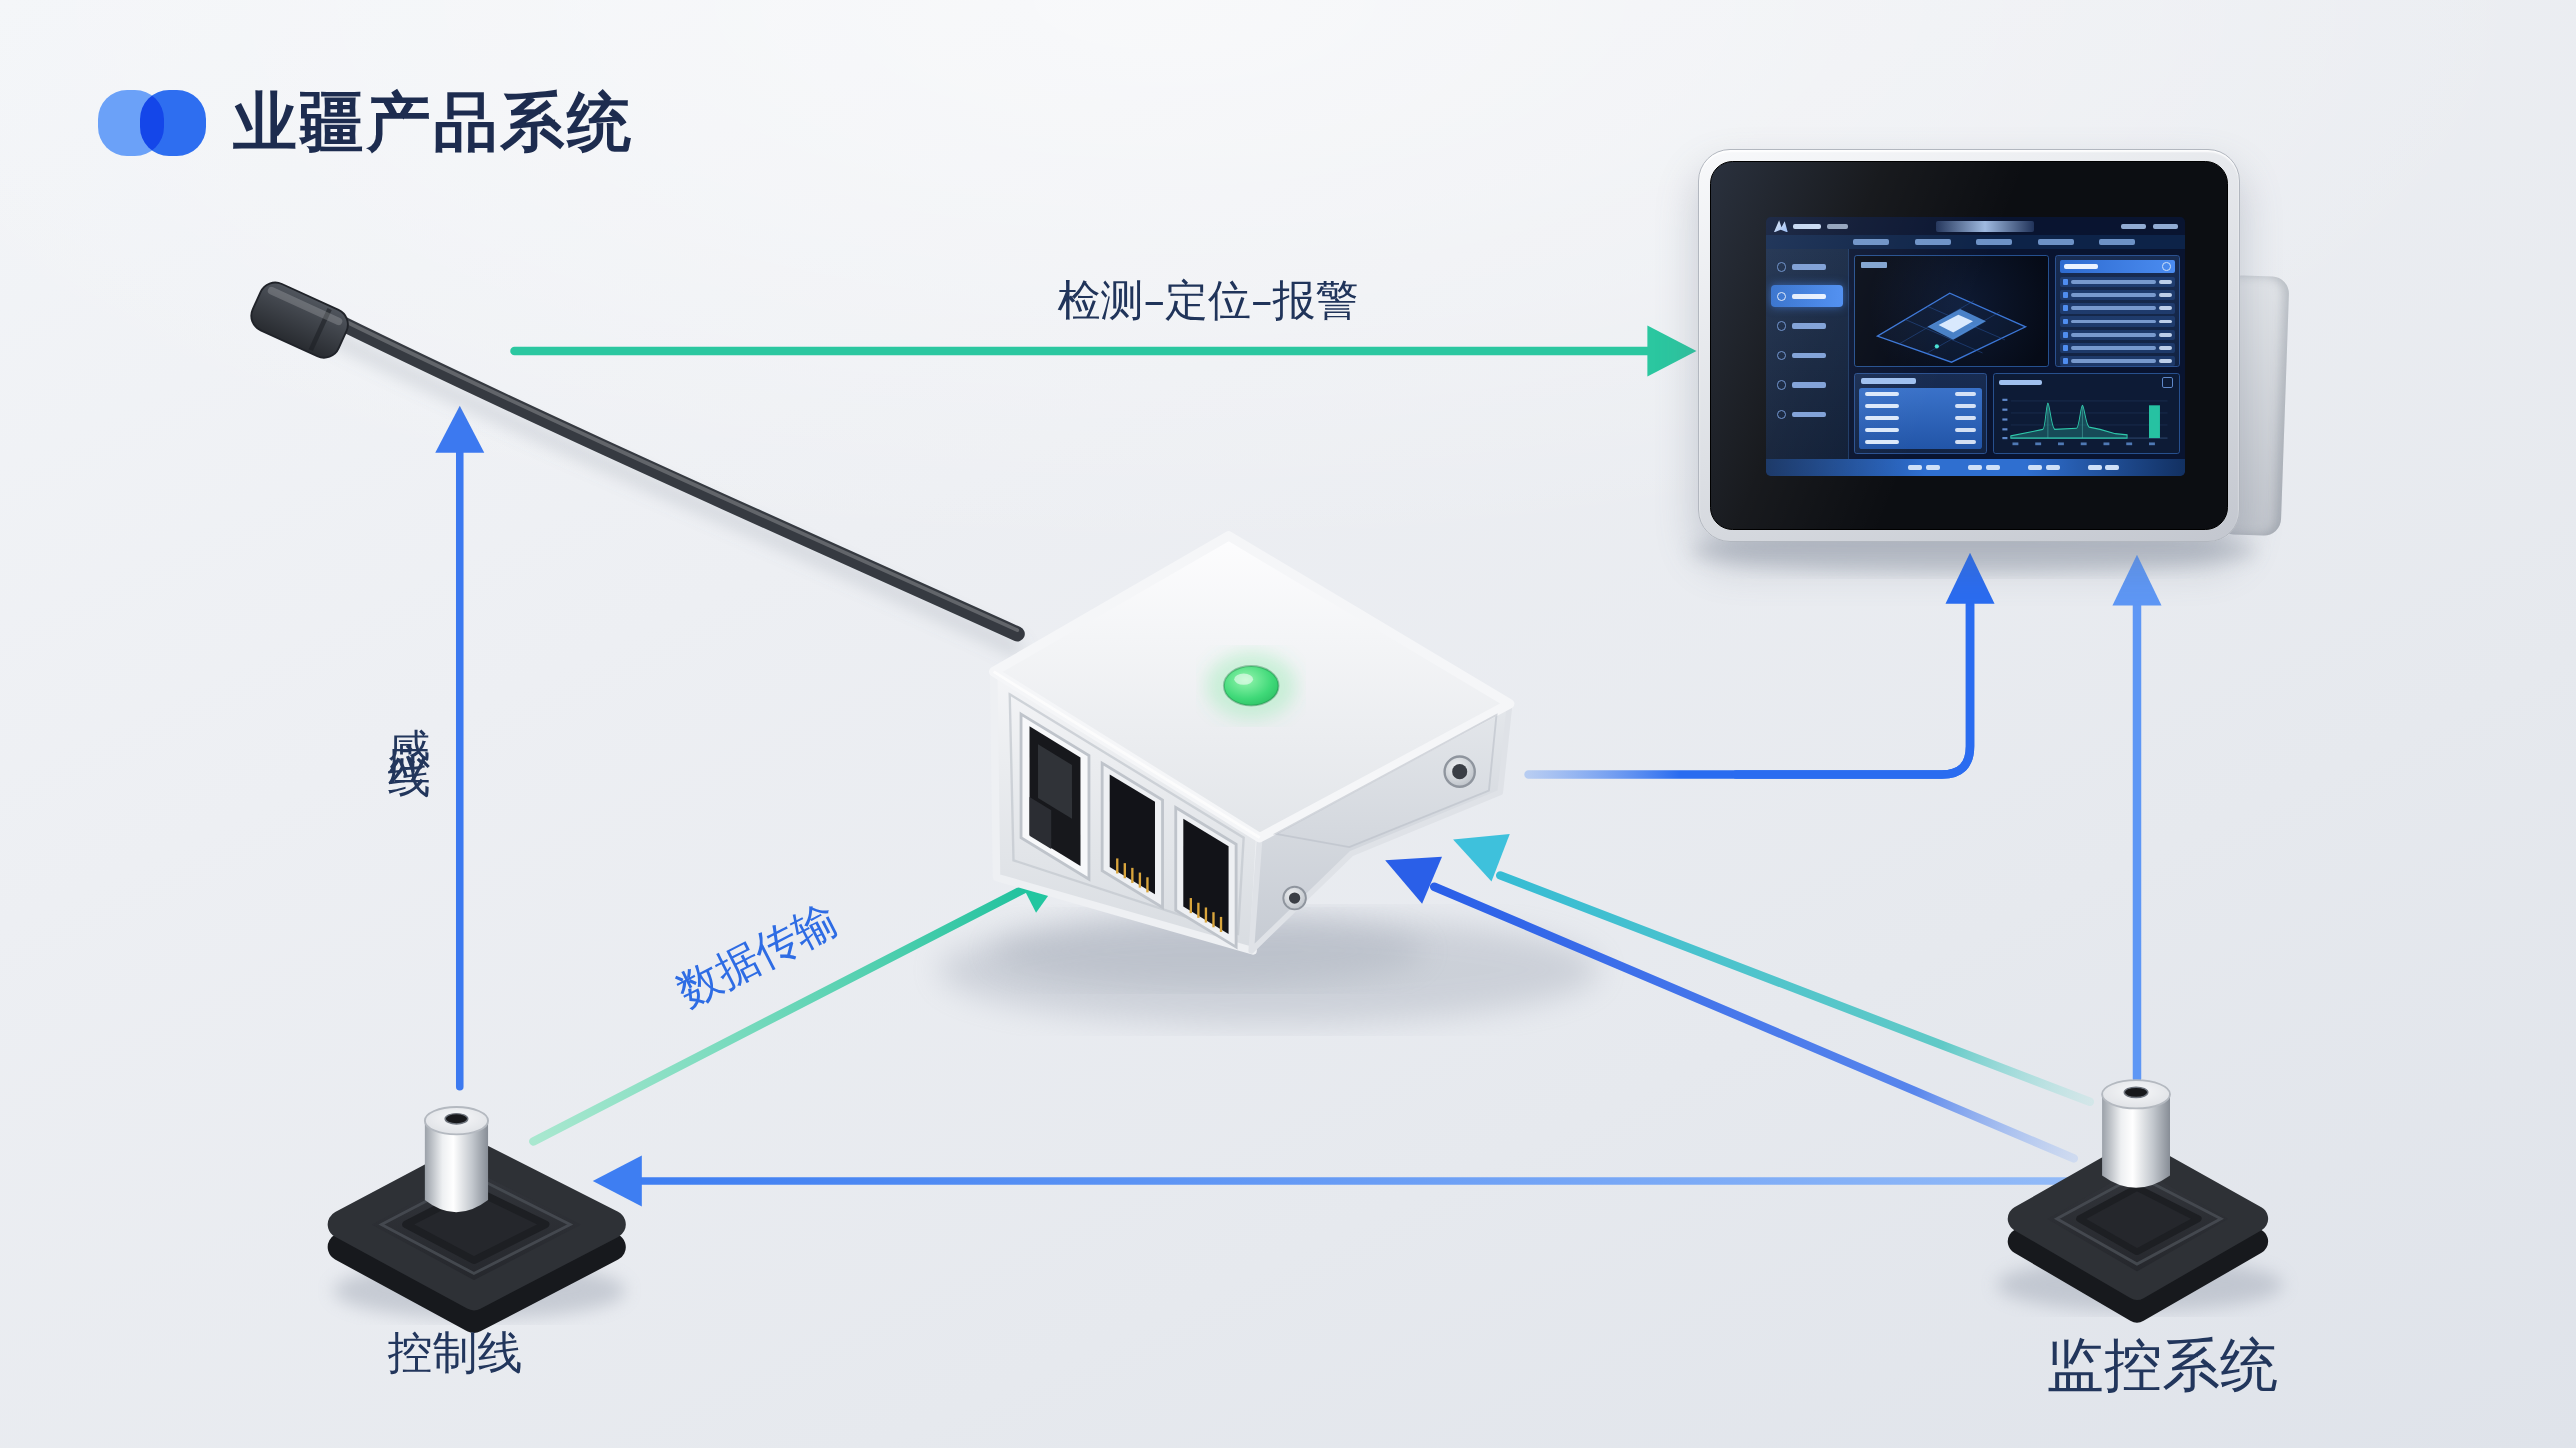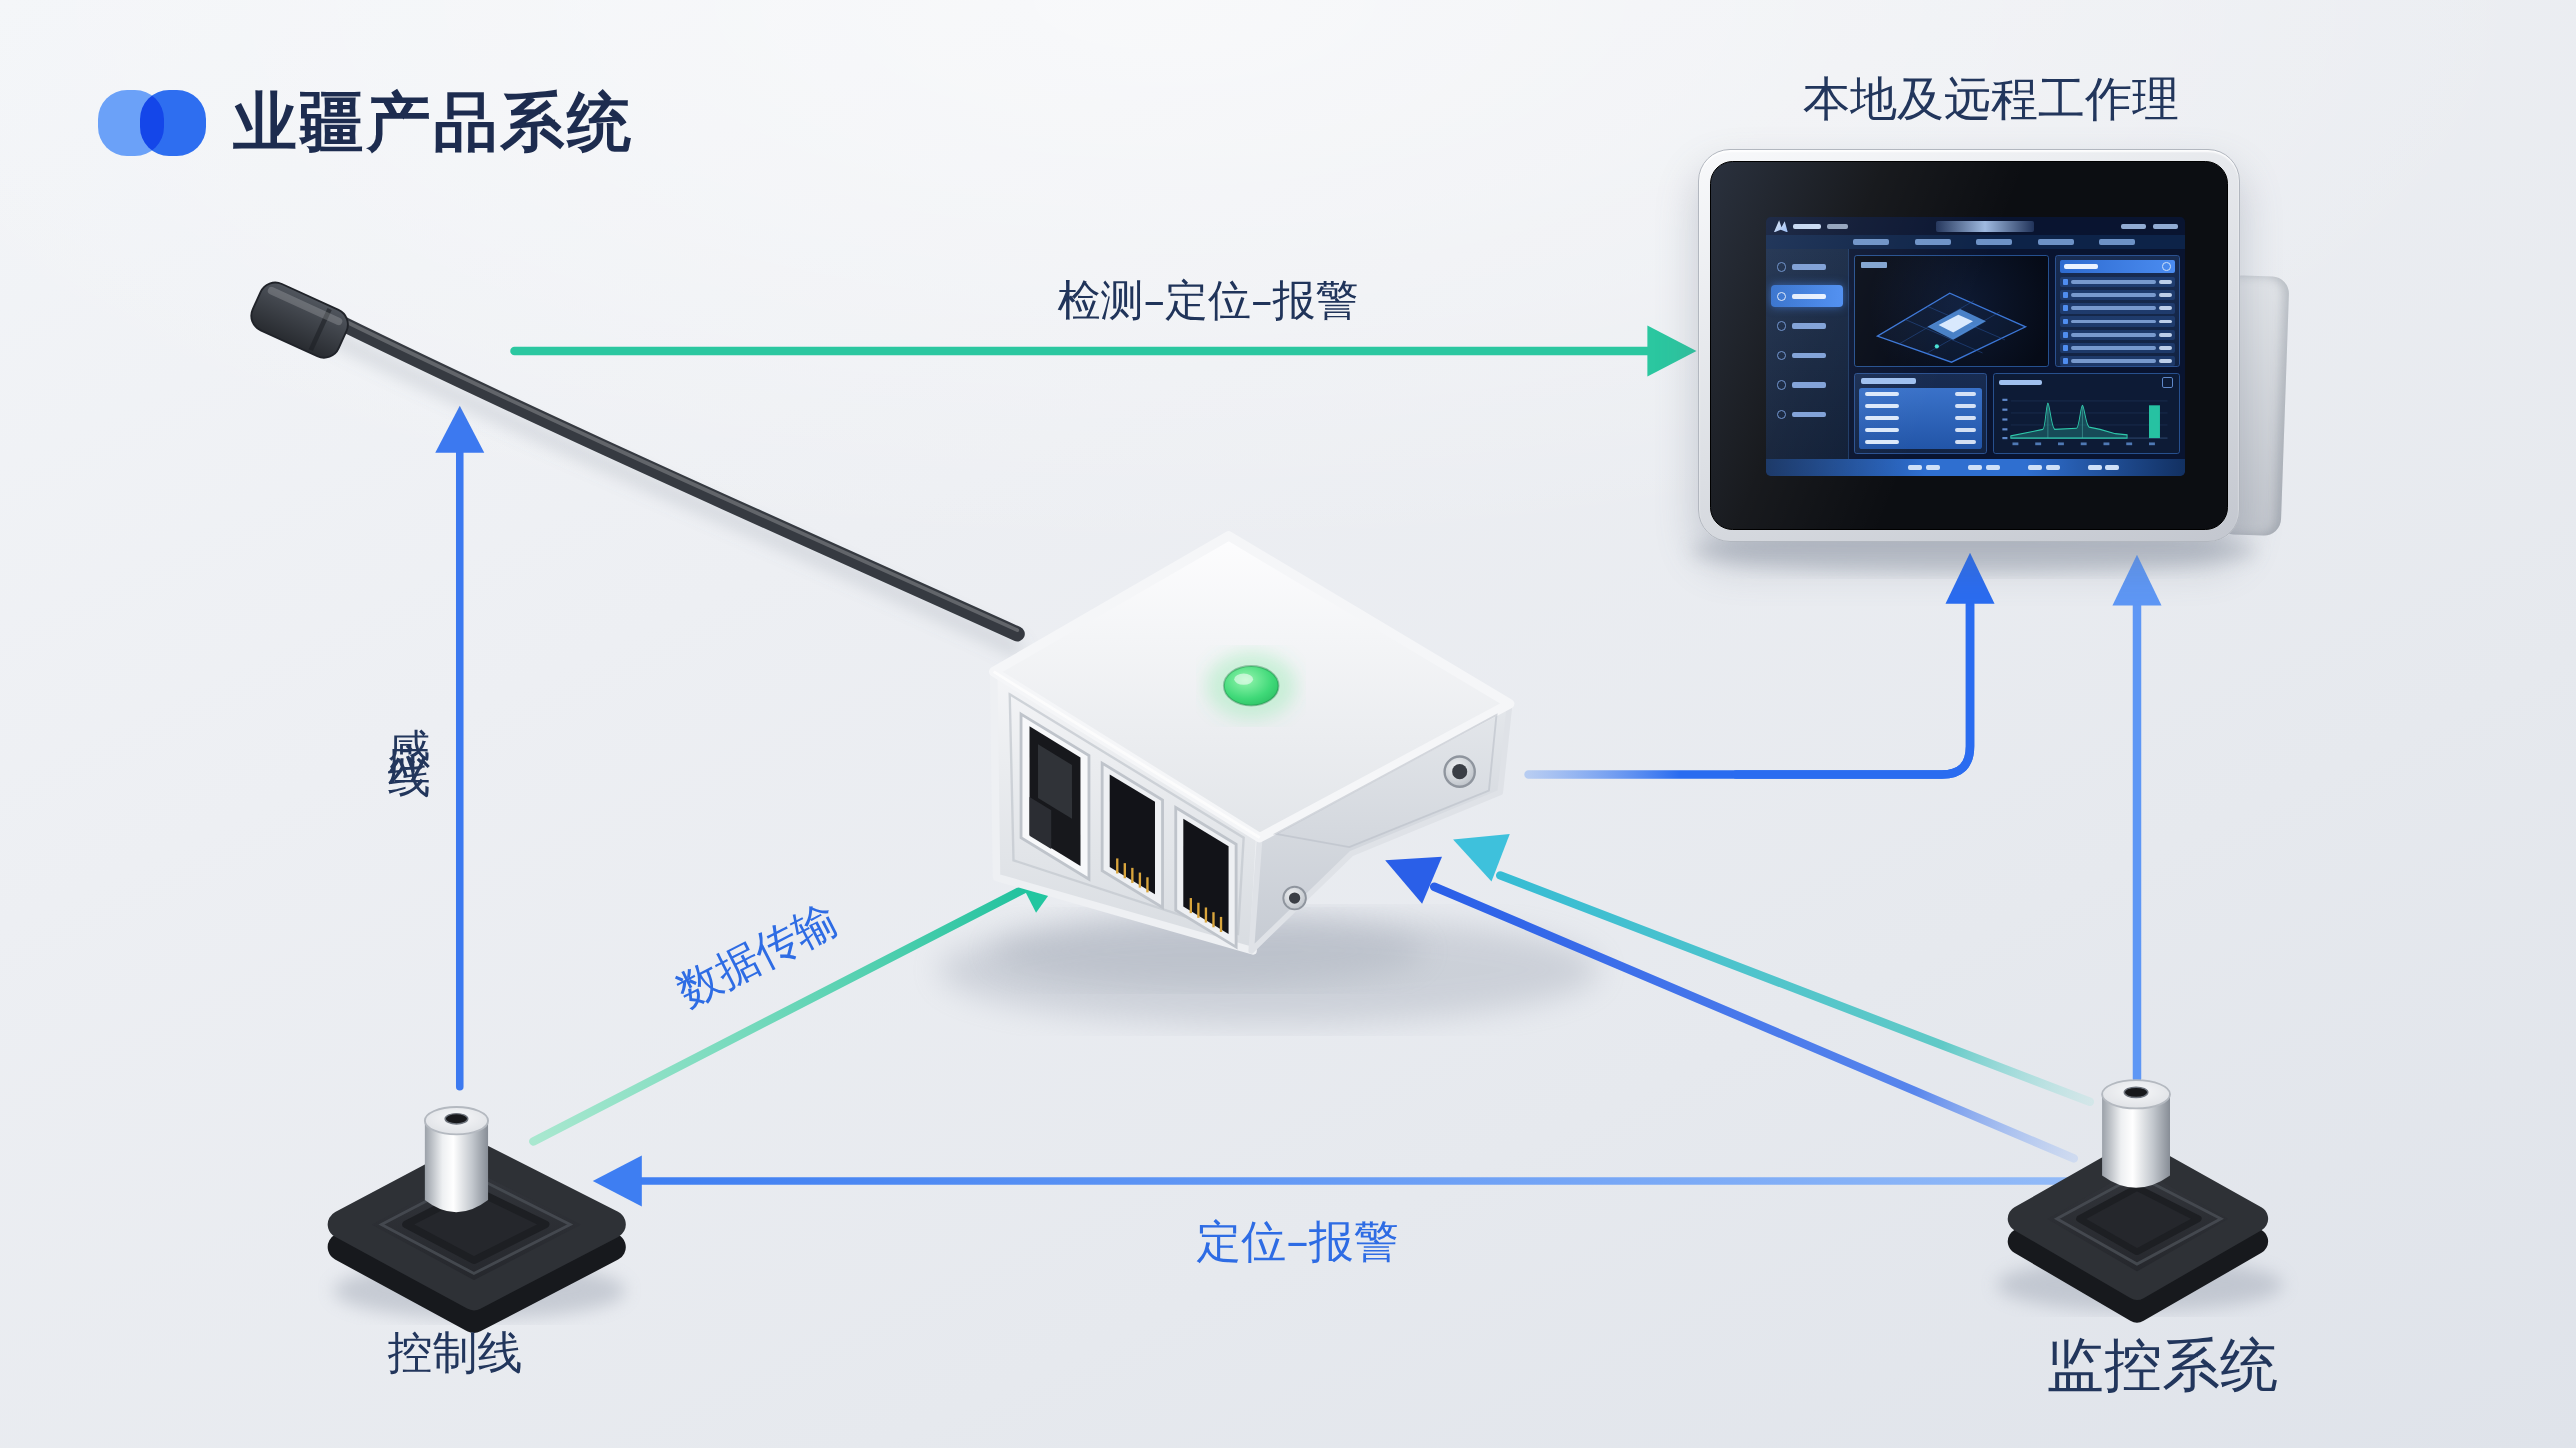--- a/index.html
+++ b/index.html
@@ -505,22 +505,20 @@
   </div>
 
   <div class="labels-layer">
     <div class="brand">
       <div class="brand-logo">
         <span class="lobe left" style="background:#6ba1f8"></span>
         <span class="lobe right" style="background:#2e6ef0"></span>
       </div>
       <div class="brand-title">业疆产品系统</div>
     </div>
-    <div class="label monitor-caption">本地及远程工作理</div>
     <div class="label detect-label">检测–定位–报警</div>
     <div class="label sense-label">感应线</div>
     <div class="label data-label">数据传输</div>
-    <div class="label locate-label">定位–报警</div>
     <div class="label control-label">控制线</div>
     <div class="label monsys-label">监控系统</div>
   </div>
 </div>
 
 
 </body></html>

